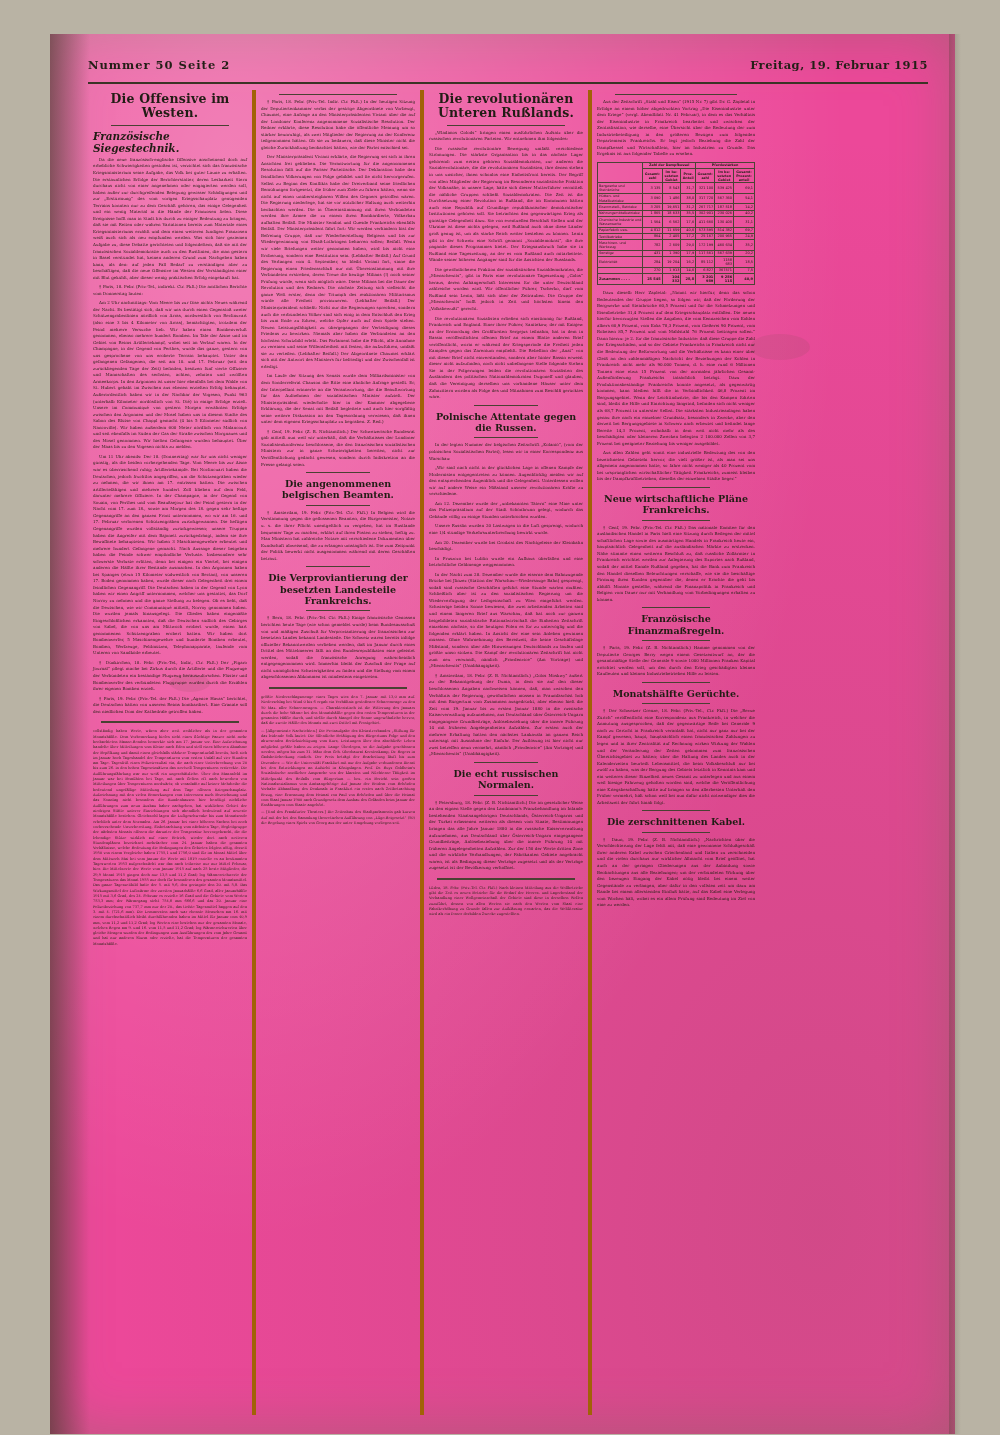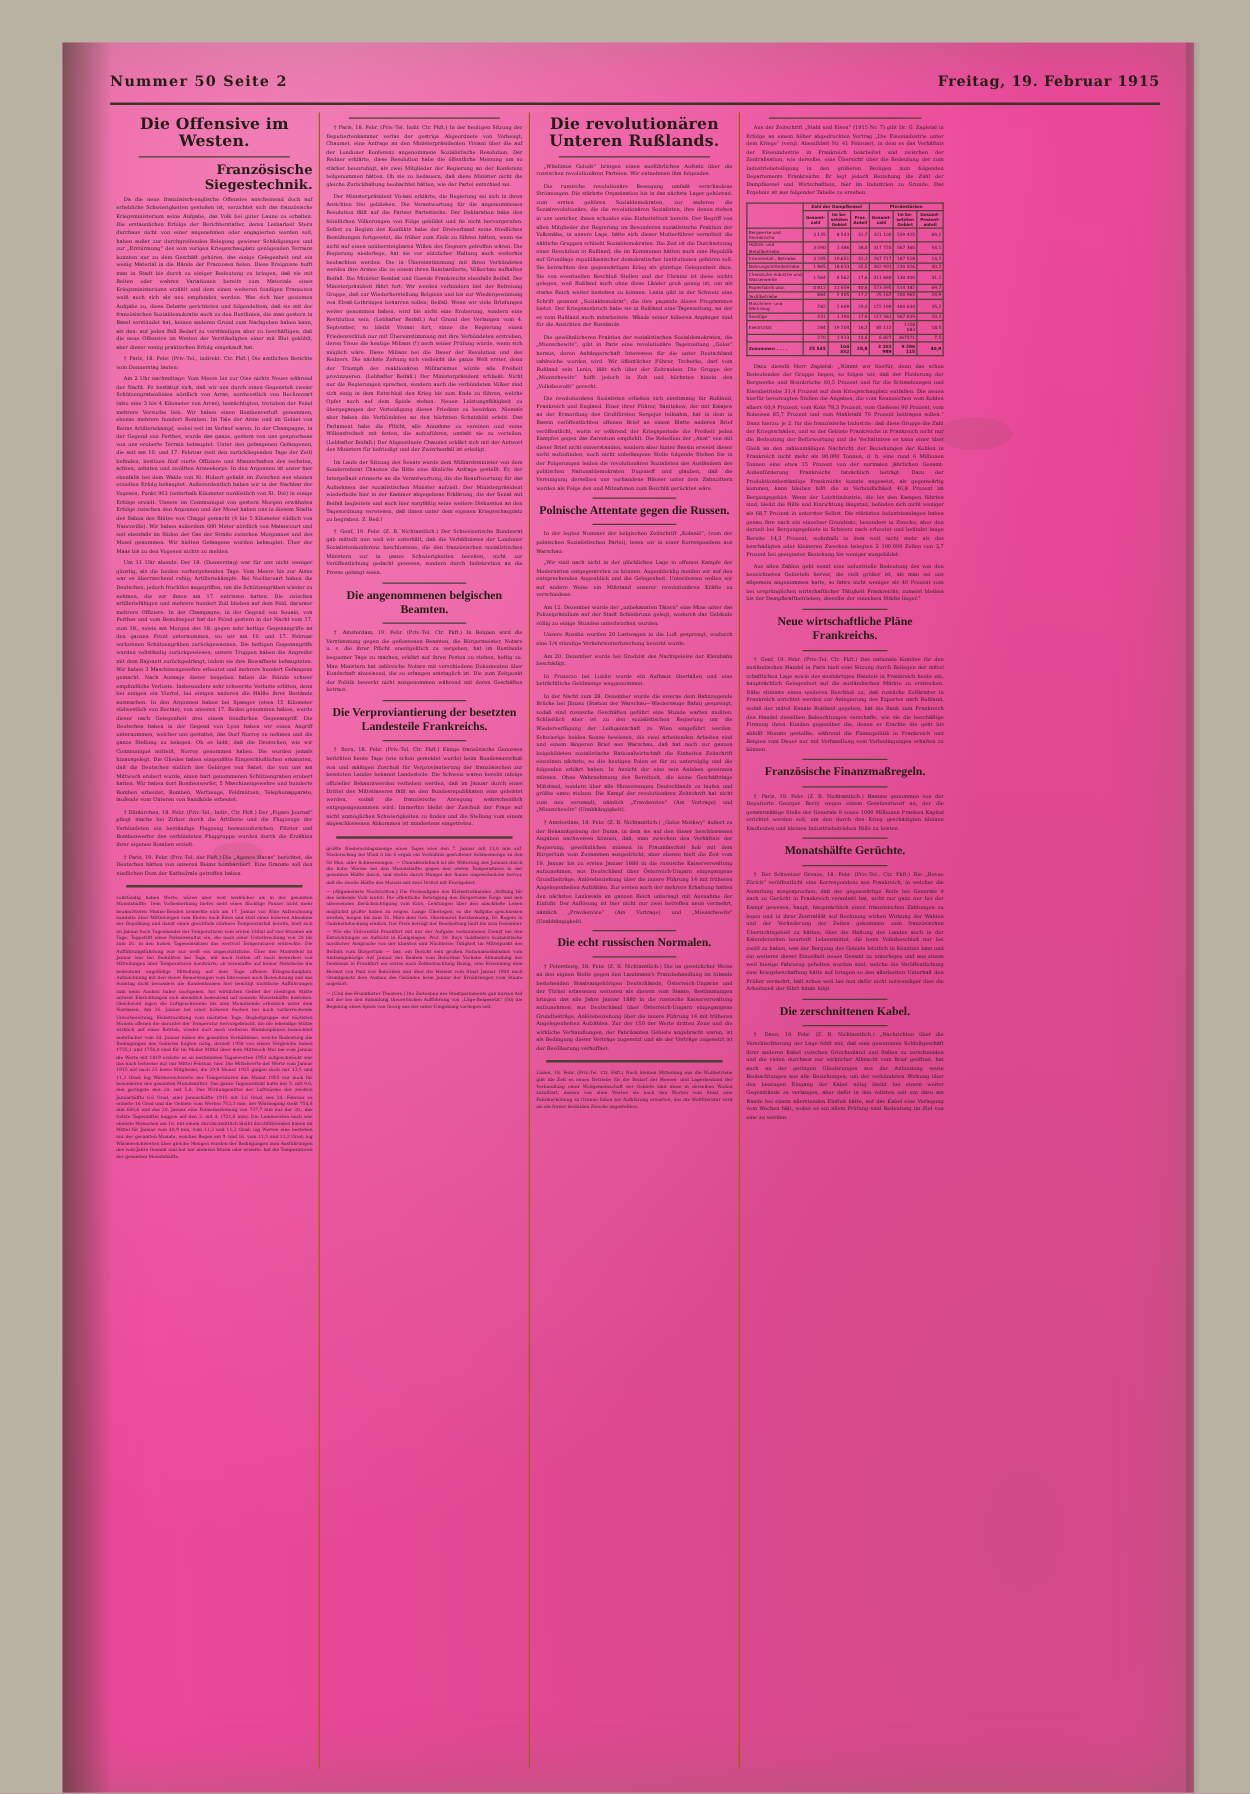--- a/index.html
+++ b/index.html
@@ -49,36 +49,36 @@
   
   #cols {
     position:absolute; left:38px; top:56px; width:840px; height:1325px;
     display:flex;
   }
   .col {
     position:relative;
     width:168px;
     padding:0 5px;
     box-sizing:border-box;
-    border-right:1px solid #a16207;
+    border-right:4px solid #a16207;
   }
   .col:last-child { border-right:none; }
 
   
   h2.hl {
     font-size:12.5px; text-align:center; margin:2px 0 3px 0; font-weight:bold;
     color:#221d15; line-height:1.15; letter-spacing:0.2px;
   }
   h3.shl {
-    font-size:10.5px; text-align:right; margin:4px 0 3px 0; font-weight:bold;
-    color:#221d15; line-height:1.15;
+    font-size:10.5px; text-align:left; margin:4px 0 3px 0; font-weight:bold;
+    color:#221d15; line-height:1.15;font-style:italic;
   }
   h4.mhl {
     font-size:9.5px; text-align:center; margin:5px 0 2px 0; font-weight:bold;
-    color:#221d15; line-height:1.2;font-family:Liberation Serif, serif;
+    color:#221d15; line-height:1.2;
   }
   .rule { border:0; border-top:1px solid #4a4133; margin:4px 18px; }
   .rule-short { border:0; border-top:1px solid #4a4133; margin:4px 45px; }
 
   
   .p {
     font-size:4.05px;
     line-height:1.62;
     text-align:justify;
     color:#2a2419;

